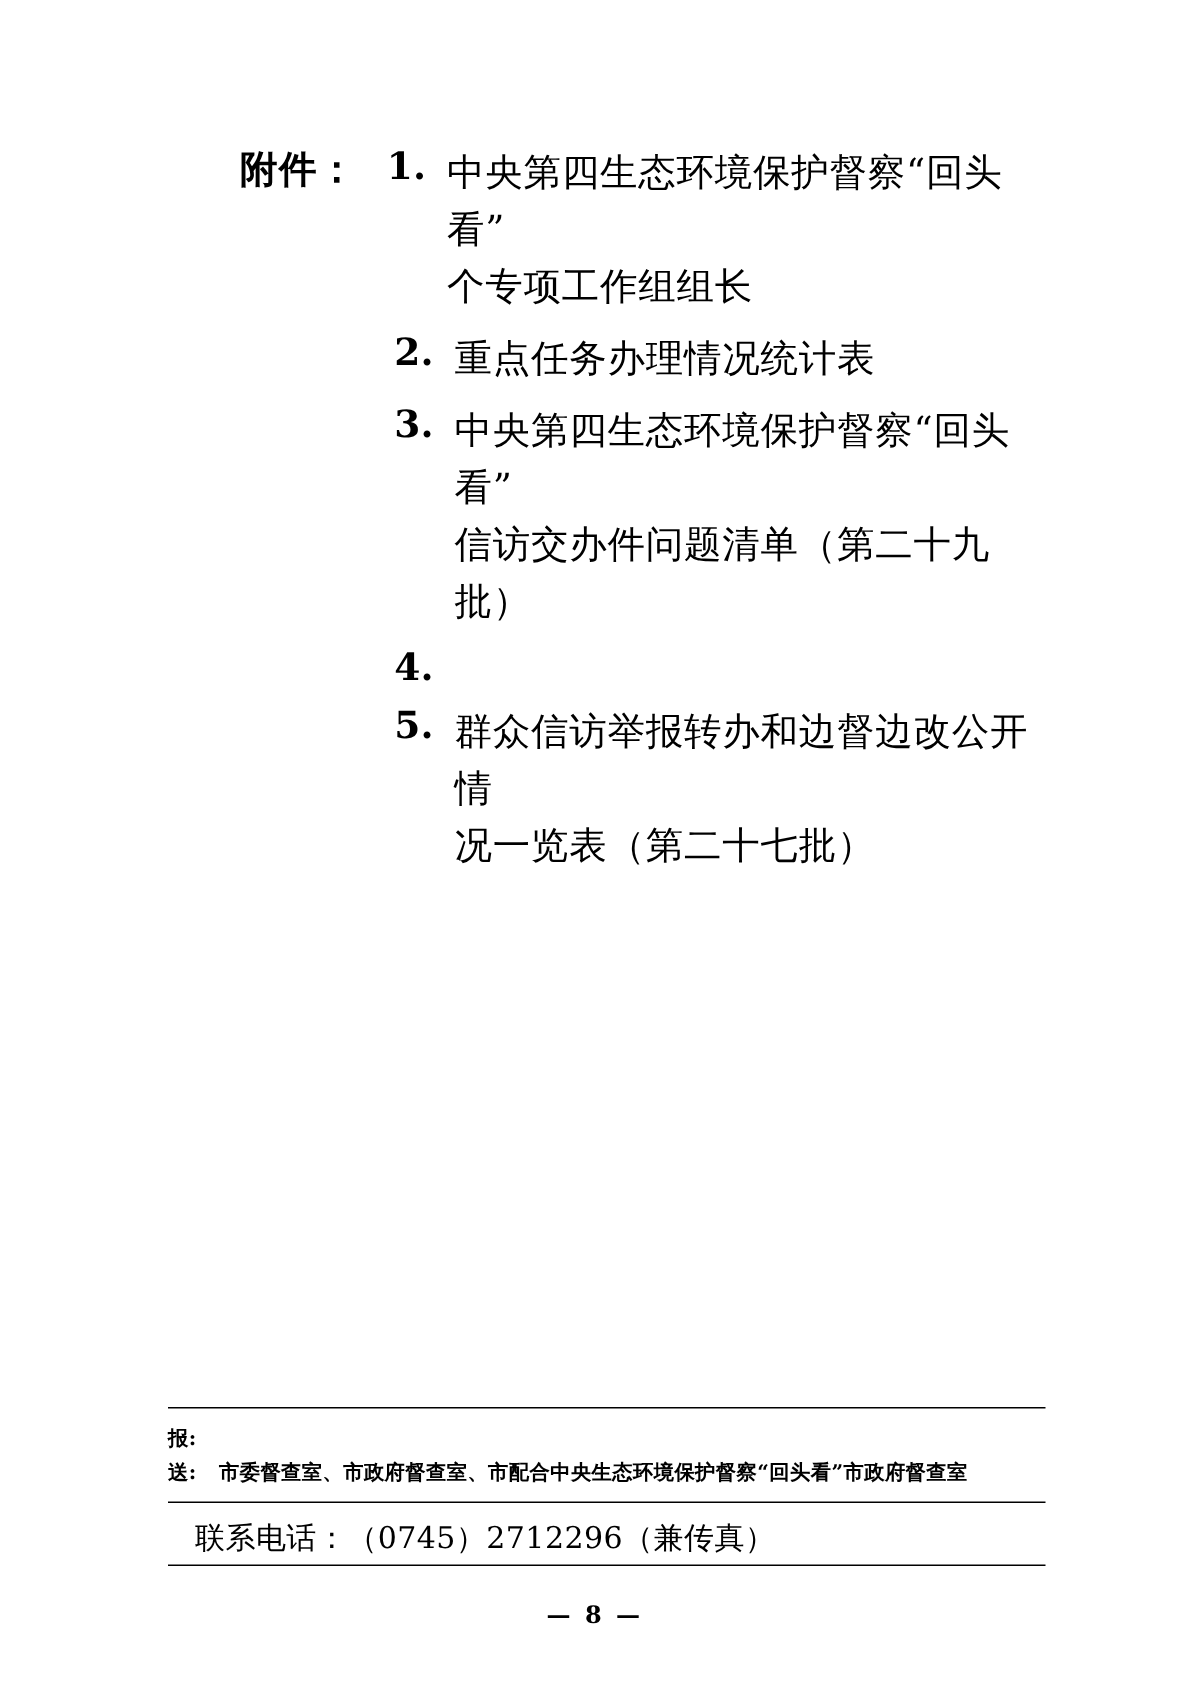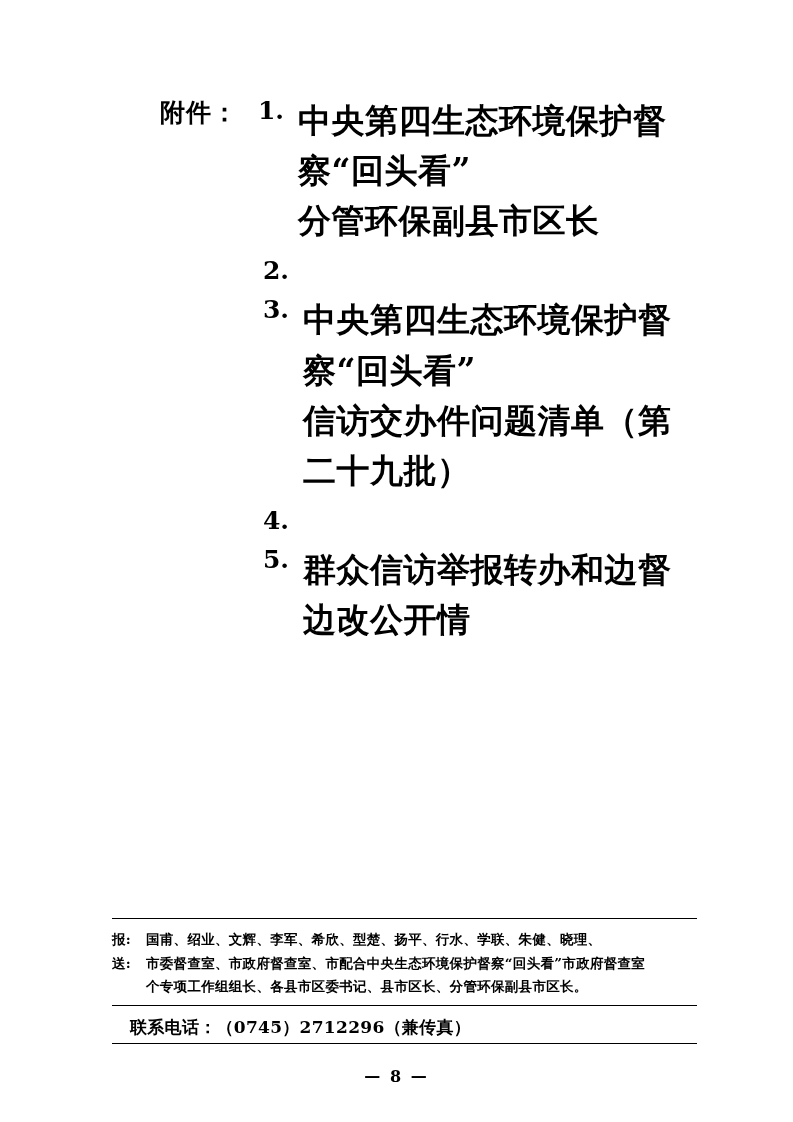--- a/index.html
+++ b/index.html
@@ -33,23 +33,23 @@
   }
   .att-num {
     font-size: 25px;
     width: 46px;
     text-align: right;
     padding-right: 14px;
     flex: 0 0 auto;
     font-weight: 600;
   }
   .att-text {
-    font-size: 33px;
+    font-size: 25px;
     letter-spacing: 0.5px;
-    font-weight: 700;
+    font-weight: 400;
     line-height: 1.52;
     font-family: "DejaVu Serif", "Liberation Serif", serif;
   }
   .att-item {
     display: flex;
     align-items: flex-start;
     margin-bottom: 10px;
   }
   .att-item.first {
     margin-left: 0;
@@ -91,22 +91,22 @@
     flex: 0 0 auto;
     width: 34px;
   }
   .footer-val {
     flex: 1 1 auto;
   }
   .contact-row {
     display: flex;
     align-items: center;
     padding: 10px 0 4px 18px;
-    font-size: 17px;
-    font-weight: 700;
+    font-size: 20px;
+    font-weight: 400;
     letter-spacing: 0.3px;
   }
   .contact-phone {
     margin-right: 58px;
     white-space: nowrap;
   }
   .contact-email {
     white-space: nowrap;
   }
   .page-number {
@@ -126,64 +126,67 @@
 
 <div class="page">
 
   <div class="attachments">
 
     <div class="att-item first">
       <span class="att-label">附件：</span>
       <span class="att-num">1.</span>
       <span class="att-text">
         <span>中央第四生态环境保护督察“回头看”</span><br>
-        <span>分管环保副县市区长</span>
+        <span>个专项工作组组长</span>
       </span>
     </div>
 
     <div class="att-item rest">
       <span class="att-num">2.</span>
+      <span class="att-text">
+        <span>重点任务办理情况统计表</span>
+      </span>
     </div>
 
     <div class="att-item rest">
       <span class="att-num">3.</span>
       <span class="att-text">
         <span>中央第四生态环境保护督察“回头看”</span><br>
         <span>信访交办件问题清单（第二十九批）</span>
       </span>
     </div>
 
     <div class="att-item rest">
       <span class="att-num">4.</span>
     </div>
 
     <div class="att-item rest">
       <span class="att-num">5.</span>
       <span class="att-text">
         <span>群众信访举报转办和边督边改公开情</span><br>
+        <span>况一览表（第二十七批）</span>
       </span>
     </div>
 
   </div>
 
   <div class="footer">
     <div class="rule"></div>
 
     <div class="footer-block">
       <div class="footer-line">
         <span class="footer-key">报:</span>
         <span class="footer-val">
-          <span>国甫、绍业、文辉、李军、希欣、型楚、扬平、行水、学联、朱健、晓理、</span><br>
+          <br>
         </span>
       </div>
       <div class="footer-line">
         <span class="footer-key">送:</span>
         <span class="footer-val">
           <span>市委督查室、市政府督查室、市配合中央生态环境保护督察“回头看”市政府督查室</span><br>
-          <span>个专项工作组组长、各县市区委书记、县市区长、分管环保副县市区长。</span>
         </span>
       </div>
     </div>
 
     <div class="rule-thin"></div>
 
     <div class="contact-row">
       <span class="contact-phone">联系电话：（0745）2712296（兼传真）</span>
     </div>
 

